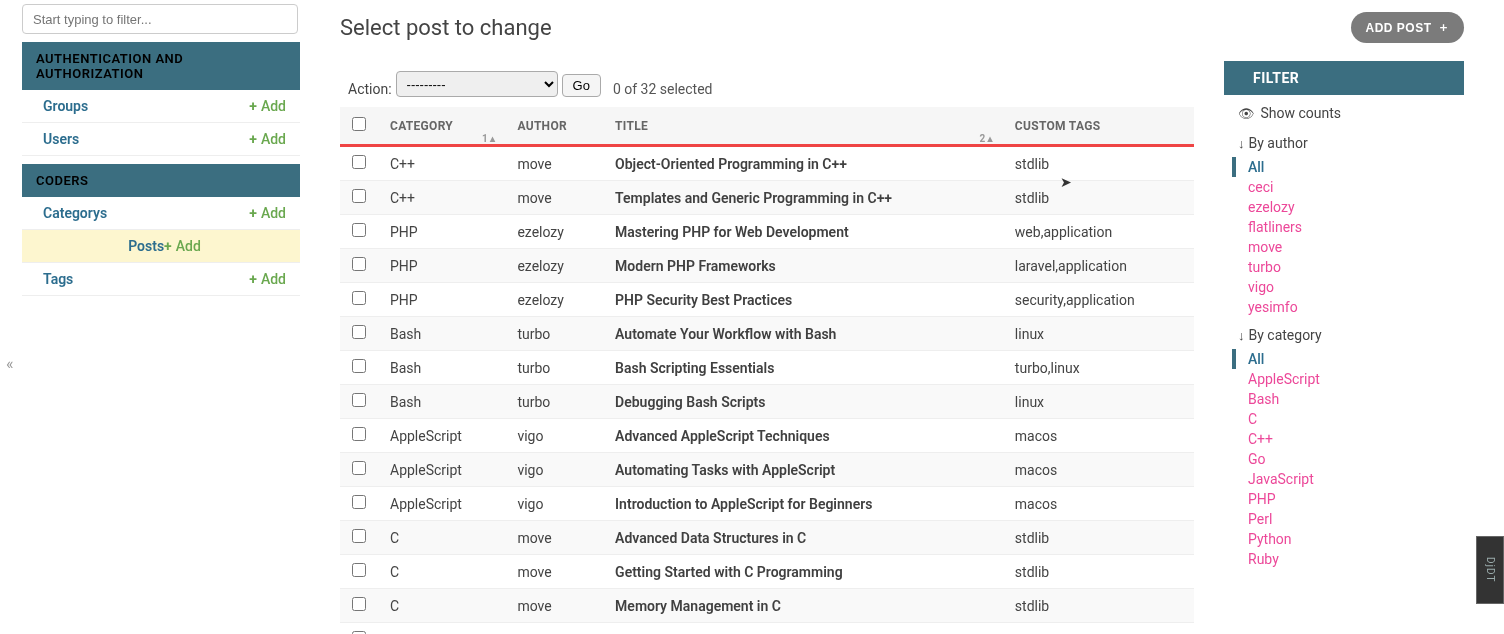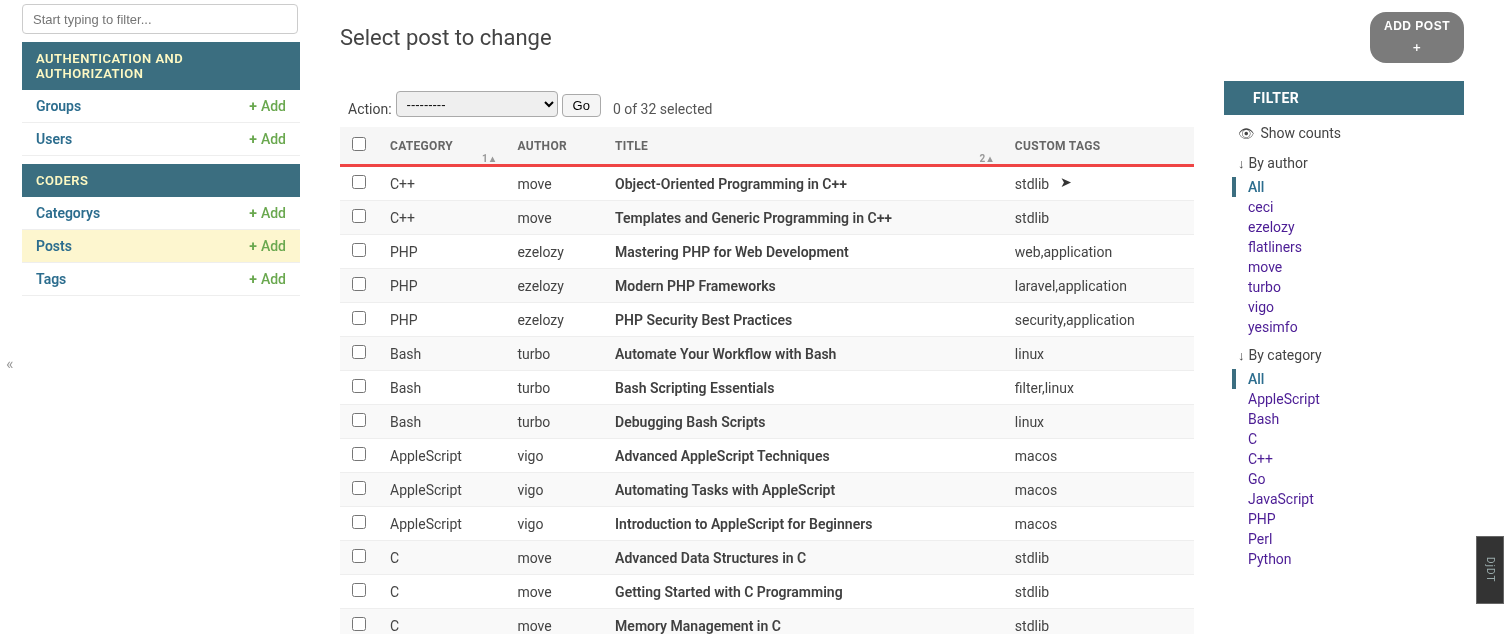--- a/index.html
+++ b/index.html
@@ -1,51 +1,51 @@
 <!DOCTYPE html>
 <html><head>
 <meta charset="utf-8">
 <style>
 * { box-sizing: border-box; margin: 0; padding: 0; }
 body { font-family: -apple-system, "Segoe UI", Roboto, sans-serif; font-size: 14px; color: #333; background: #fff; }
 .layout { display: flex; width: 1504px; height: 634px; position: relative; }
 .sidebar { width: 300px; padding: 0 0 0 22px; flex-shrink: 0; }
 .filter-input { width: 276px; height: 30px; padding: 6px 10px; border: 1px solid #ccc; border-radius: 4px; font-size: 13px; color: #777; margin-top: 4px; }
-.section-header { background: #3b6e80; color: #fef9c3; font-size: 13px; font-weight: 600; letter-spacing: 0.5px; padding: 9px 14px; margin-top: 8px; text-transform: uppercase; }
+.section-header { background: #3b6e80; color: #000000; font-size: 13px; font-weight: 600; letter-spacing: 0.5px; padding: 9px 14px; margin-top: 8px; text-transform: uppercase; }
 .nav-list { list-style: none; }
 .nav-item { display: flex; justify-content: space-between; align-items: center; padding: 8px 14px; border-bottom: 1px solid #eee; }
-.nav-item.active { background: #fdf6cf; }
-.nav-item-label { color: #2c6d8e; font-weight: 600; font-size: 14px; text-decoration: none; }
+.nav-item.active { background: #fdf6cf; justify-content: center; }
+.nav-item-label { color: #2c6d8e; font-weight: 600; font-size: 14px; text-decoration: none; margin-left: 7px; }
 .nav-item-add { color: #6aa84f; font-weight: 500; font-size: 14px; text-decoration: none; display: flex; align-items: center; gap: 4px; }
 .plus { font-weight: 700; color: #6aa84f; }
 .collapse-handle { position: absolute; left: 6px; top: 354px; color: #999; font-size: 16px; cursor: pointer; }
 .main { flex: 1; padding: 12px 40px 0 40px; position: relative; }
 .header-row { display: flex; justify-content: space-between; align-items: center; margin-bottom: 18px; }
 .page-title { font-size: 22px; font-weight: 400; color: #444; }
-.add-btn { background: #7b7b7b; color: #fff; border: none; border-radius: 16px; padding: 7px 14px; font-size: 12px; font-weight: 700; letter-spacing: 0.5px; display: flex; align-items: center; gap: 6px; cursor: pointer; flex-direction: column; }
+.add-btn { background: #7b7b7b; color: #fff; border: none; border-radius: 16px; padding: 7px 14px; font-size: 12px; font-weight: 700; letter-spacing: 0.5px; display: flex; align-items: center; gap: 6px; cursor: pointer; }
 .content-row { display: flex; gap: 30px; }
 .table-area { flex: 1; }
 .actions-bar { display: flex; align-items: flex-end; gap: 4px; padding: 10px 8px; font-size: 14px; color: #444; }
 .action-select { height: 26px; width: 162px; border: 1px solid #aaa; border-radius: 4px; font-size: 13px; padding: 2px 6px; }
 .go-btn { padding: 3px 10px; border: 1px solid #aaa; border-radius: 4px; background: #f5f5f5; cursor: pointer; font-size: 13px; }
 .sel-count { color: #555; margin-left: 8px; }
 table { width: 100%; border-collapse: collapse; }
 thead th { background: #f6f6f6; text-align: left; font-size: 12px; font-weight: 700; color: #666; padding: 10px 12px; border-bottom: 3px solid #ef4444; letter-spacing: 0.3px; position: relative; }
 thead th .sort-ind { position: absolute; right: 10px; font-size: 10px; color: #999; display: flex; align-items: center; gap: 2px; }
 tbody td { padding: 8px 12px; border-bottom: 1px solid #eee; font-size: 14px; color: #444; }
 tbody tr:nth-child(even) td { background: #f9f9f9; }
 .title-link { color: #404040; font-weight: 600; text-decoration: none; }
 .chk { width: 14px; height: 14px; }
 .filter-panel { width: 240px; flex-shrink: 0; }
 .filter-header { background: #3b6e80; color: #fff; font-size: 14px; font-weight: 700; letter-spacing: 0.5px; padding: 9px 29px; }
 .filter-body { padding: 10px 14px; font-size: 14px; }
 .show-counts { color: #444; display: flex; align-items: center; gap: 6px; margin-bottom: 14px; cursor: pointer; }
 .filter-group-title { font-weight: 400; color: #444; margin: 10px 0 6px 0; display: flex; align-items: center; gap: 4px; }
 .filter-list { list-style: none; margin-bottom: 10px; border-left: 4px solid transparent; padding-left: 0; }
-.filter-item { padding: 2px 0 2px 6px; color: #4c1d95; cursor: pointer; }
+.filter-item { padding: 2px 0 2px 6px; color: #ec4899; cursor: pointer; }
 .filter-item.selected { color: #2c6d8e; font-weight: 500; border-left: 4px solid #3b6e80; margin-left: -10px; padding-left: 12px; }
 .eye-icon::before { content: "👁"; font-size: 13px; }
 .down-arrow::before { content: "↓"; font-size: 13px; }
 .djdt-tab { position: absolute; right: 0; bottom: 30px; width: 28px; height: 68px; background: #333; color: #9aa; font-size: 10px; writing-mode: vertical-rl; display: flex; align-items: center; justify-content: center; border: 1px solid #666; letter-spacing: 1px; cursor: pointer; }
 .cursor { position: absolute; left: 1060px; top: 174px; font-size: 14px; pointer-events: none; }
 </style>
 </head>
 <body>
 
 <div class="layout">
@@ -160,21 +160,21 @@
                 <td>Bash</td>
                 <td>turbo</td>
                 <td><a class="title-link">Automate Your Workflow with Bash</a></td>
                 <td>linux</td>
               </tr>
               <tr>
                 <td><input type="checkbox" class="chk" style=""></td>
                 <td>Bash</td>
                 <td>turbo</td>
                 <td><a class="title-link">Bash Scripting Essentials</a></td>
-                <td>filter,linux</td>
+                <td>turbo,linux</td>
               </tr>
               <tr>
                 <td><input type="checkbox" class="chk" style=""></td>
                 <td>Bash</td>
                 <td>turbo</td>
                 <td><a class="title-link">Debugging Bash Scripts</a></td>
                 <td>linux</td>
               </tr>
               <tr>
                 <td><input type="checkbox" class="chk" style=""></td>
@@ -253,20 +253,21 @@
                 <li class="filter-item selected">All</li>
                 <li class="filter-item">AppleScript</li>
                 <li class="filter-item">Bash</li>
                 <li class="filter-item">C</li>
                 <li class="filter-item">C++</li>
                 <li class="filter-item">Go</li>
                 <li class="filter-item">JavaScript</li>
                 <li class="filter-item">PHP</li>
                 <li class="filter-item">Perl</li>
                 <li class="filter-item">Python</li>
+                <li class="filter-item">Ruby</li>
               </ul>
             </div>
         </div>
       </div>
     </div>
   </div>
 
   <div class="djdt-tab">DjDT</div>
   <div class="cursor">➤</div>
 </div>

